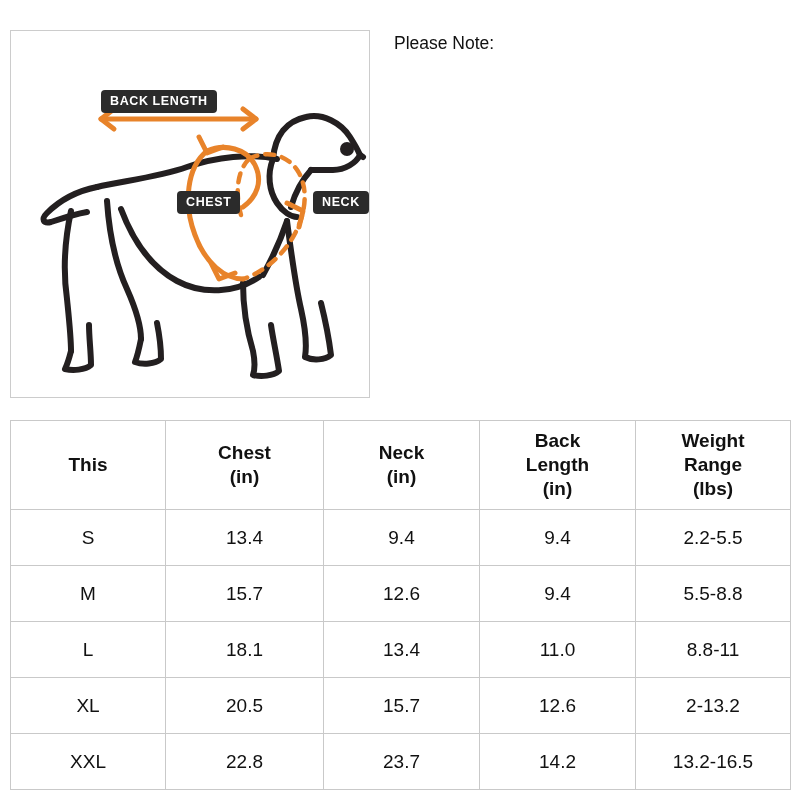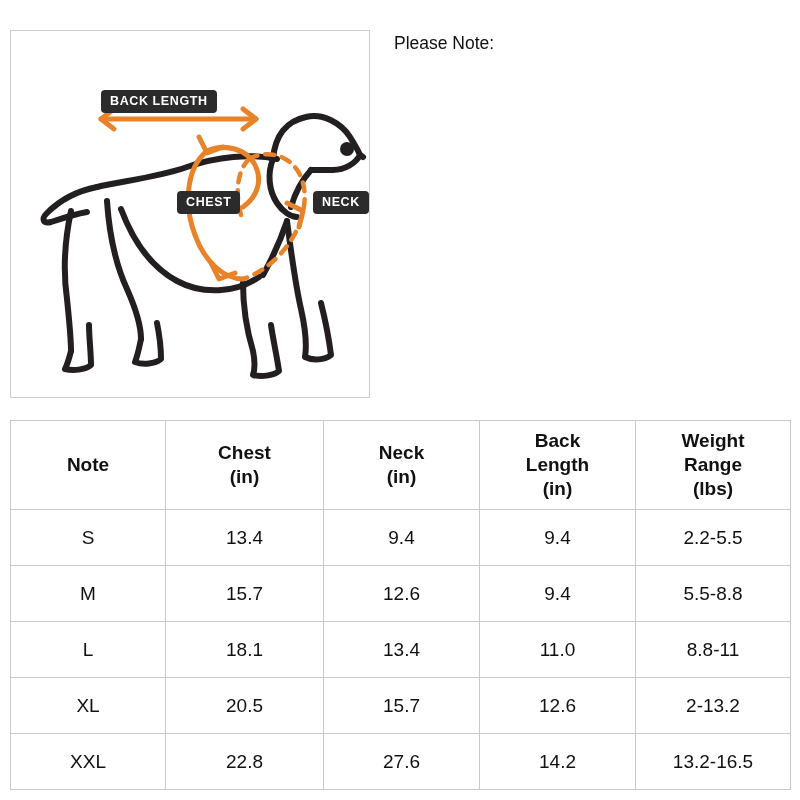--- a/index.html
+++ b/index.html
@@ -182,21 +182,21 @@
     <table class="size-table">
       <colgroup>
         <col class="c0">
           <col class="c1">
           <col class="c2">
           <col class="c3">
           <col class="c4">
       </colgroup>
       <thead>
         <tr>
-          <th>Note</th>
+          <th>This</th>
           <th>Chest<br>(in)</th>
           <th>Neck<br>(in)</th>
           <th>Back<br>Length<br>(in)</th>
           <th>Weight<br>Range<br>(lbs)</th>
         </tr>
       </thead>
       <tbody>
         <tr>
           <td>S</td>
           <td>13.4</td>
@@ -221,21 +221,21 @@
         <tr>
           <td>XL</td>
           <td>20.5</td>
           <td>15.7</td>
           <td>12.6</td>
           <td>2-13.2</td>
         </tr>
         <tr>
           <td>XXL</td>
           <td>22.8</td>
-          <td>27.6</td>
+          <td>23.7</td>
           <td>14.2</td>
           <td>13.2-16.5</td>
         </tr>
       </tbody>
     </table>
   </div>
 
 </div>
 
 </body></html>

